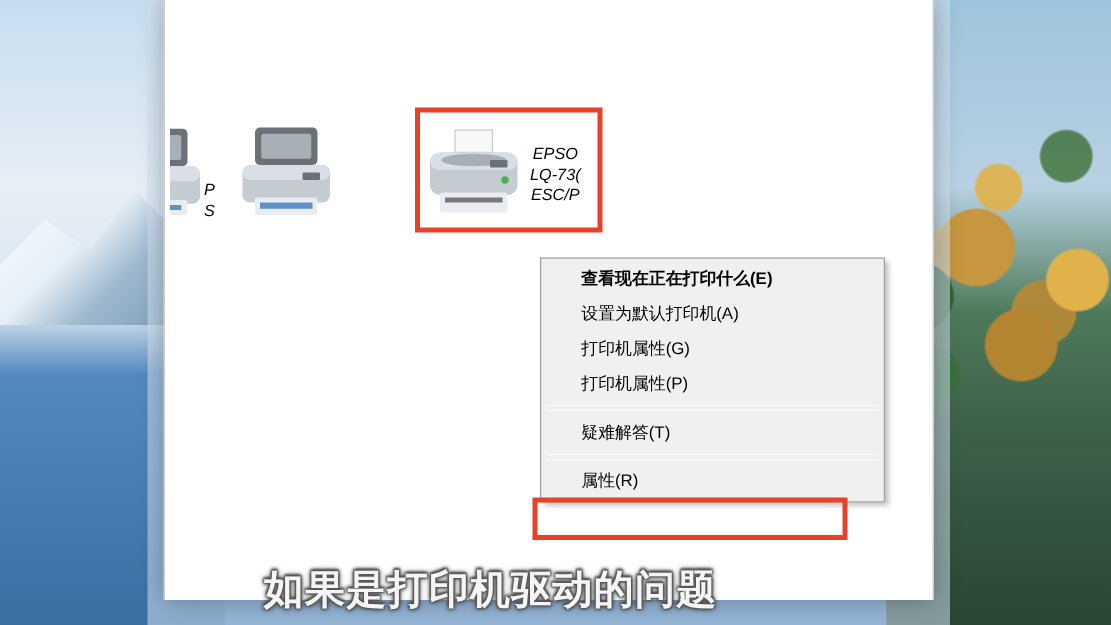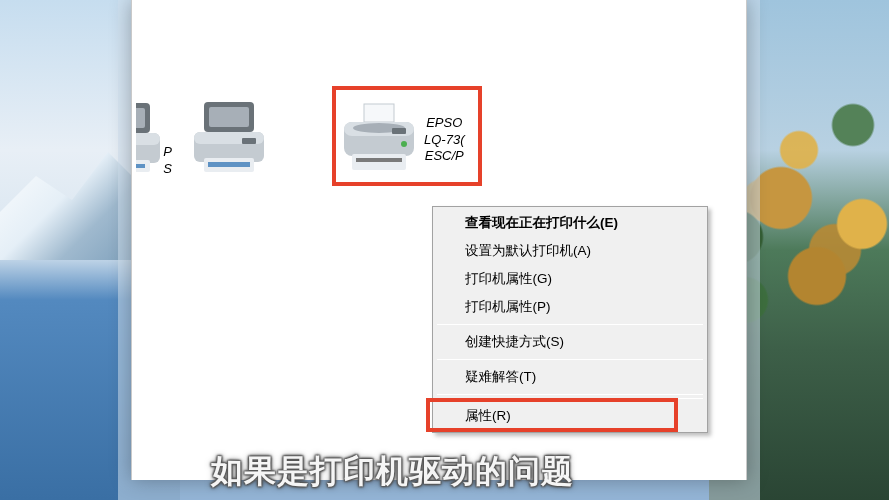--- a/index.html
+++ b/index.html
@@ -204,21 +204,20 @@
     </div>
   </div>
 </div>
 
 <div class="ctxmenu">
   <div class="ctxitem bold">查看现在正在打印什么(E)</div>
   <div class="ctxitem">设置为默认打印机(A)</div>
   <div class="ctxitem">打印机属性(G)</div>
   <div class="ctxitem">打印机属性(P)</div>
   <div class="ctxsep"></div>
-  <div class="ctxitem">创建快捷方式(S)</div>
   <div class="ctxsep"></div>
   <div class="ctxitem">疑难解答(T)</div>
   <div class="ctxsep"></div>
   <div class="ctxsep"></div>
   <div class="ctxitem">属性(R)</div>
 </div>
 <div class="ctx-highlight"></div>
 
 <div class="subtitle">如果是打印机驱动的问题</div>
 

